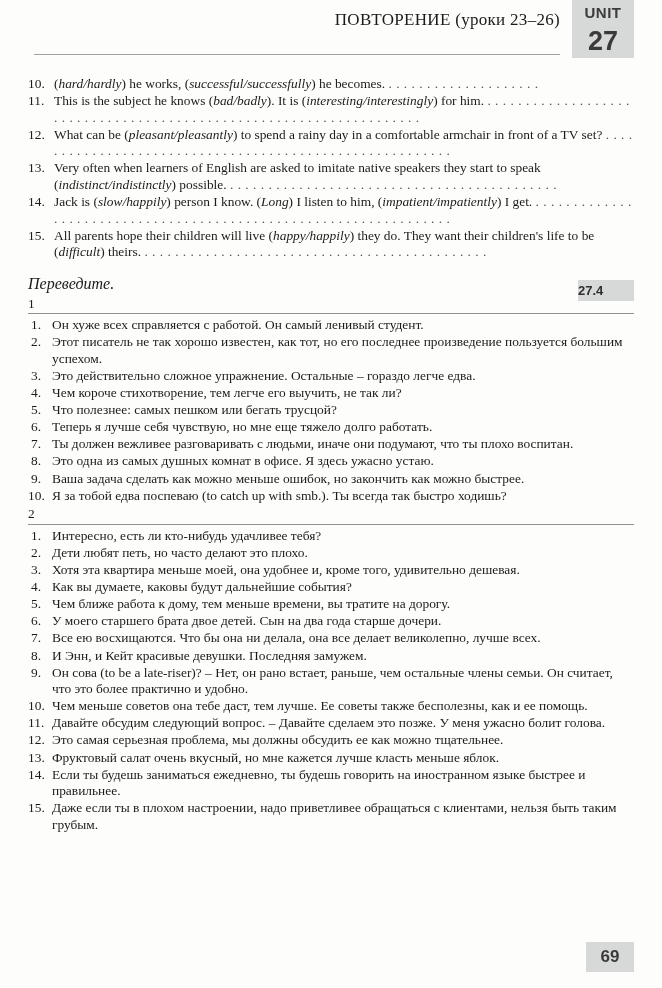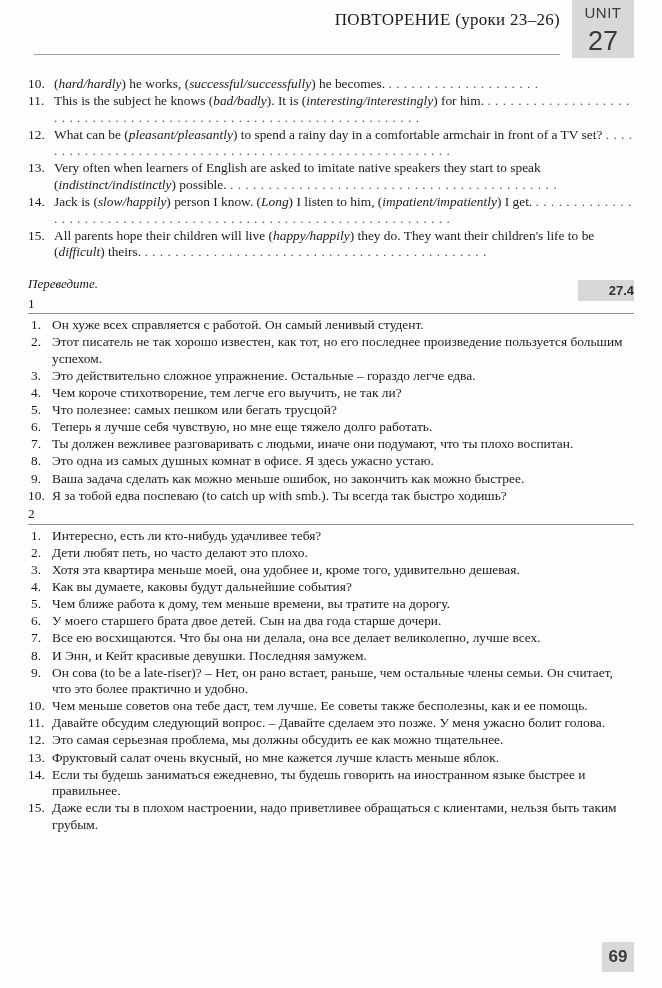--- a/index.html
+++ b/index.html
@@ -31,21 +31,21 @@
   .unit-badge {
     position: absolute;
     right: 0;
     top: 0;
     width: 62px;
     height: 58px;
     background: #d7d9d8;
     color: #3a3a3a;
     text-align: center;
     font-family: "Liberation Sans", sans-serif;
-    font-weight: normal;
+    font-weight: bold;
   }
   .unit-badge .unit-word {
     font-size: 15px;
     letter-spacing: 0.5px;
     padding-top: 4px;
   }
   .unit-badge .unit-num {
     font-size: 27px;
     padding-top: 5px;
   }
@@ -96,33 +96,33 @@
   .dots {
     color: #555;
     letter-spacing: 0.5px;
   }
 
   
   .section-head {
     margin-top: 15px;
     margin-bottom: 3px;
     font-style: italic;
-    font-size: 13px;
+    font-size: 16px;
   }
   .tag-badge {
     position: absolute;
     right: 0;
     width: 56px;
     height: 21px;
     background: #d7d9d8;
     color: #2f2f2f;
     font-family: "Liberation Sans", sans-serif;
     font-weight: bold;
     font-size: 13px;
-    text-align: right;
+    text-align: left;
     line-height: 21px;
   }
   .tag-wrap {
     position: relative;
     height: 0;
   }
 
   .subnum {
     font-size: 13.4px;
     border-bottom: 1px solid #8d9190;
@@ -133,21 +133,21 @@
   .sublist {
     margin-left: 6px;
   }
   .sublist .ex-num { width: 24px; }
 
   
   .page-num {
     position: absolute;
     right: 28px;
     bottom: 16px;
-    width: 32px;
+    width: 48px;
     height: 30px;
     background: #d7d9d8;
     color: #3a3a3a;
     font-family: "Liberation Sans", sans-serif;
     font-weight: bold;
     font-size: 17px;
     text-align: center;
     line-height: 30px;
   }
 </style>

